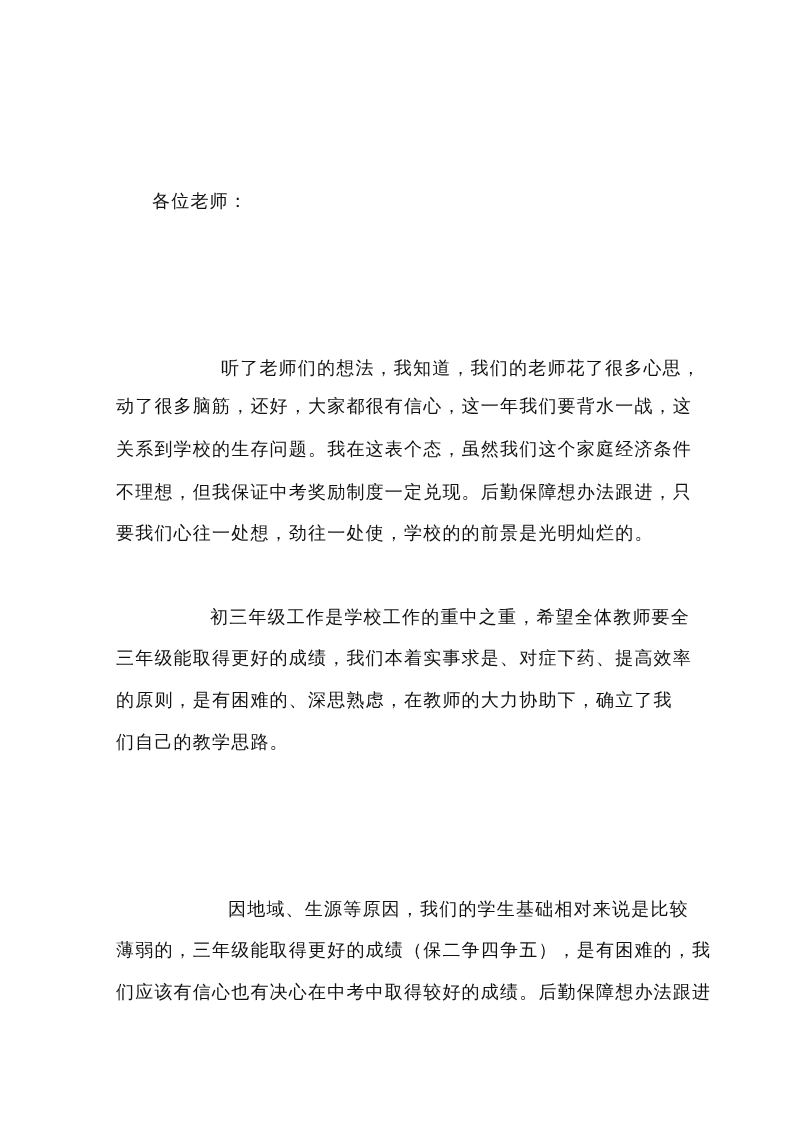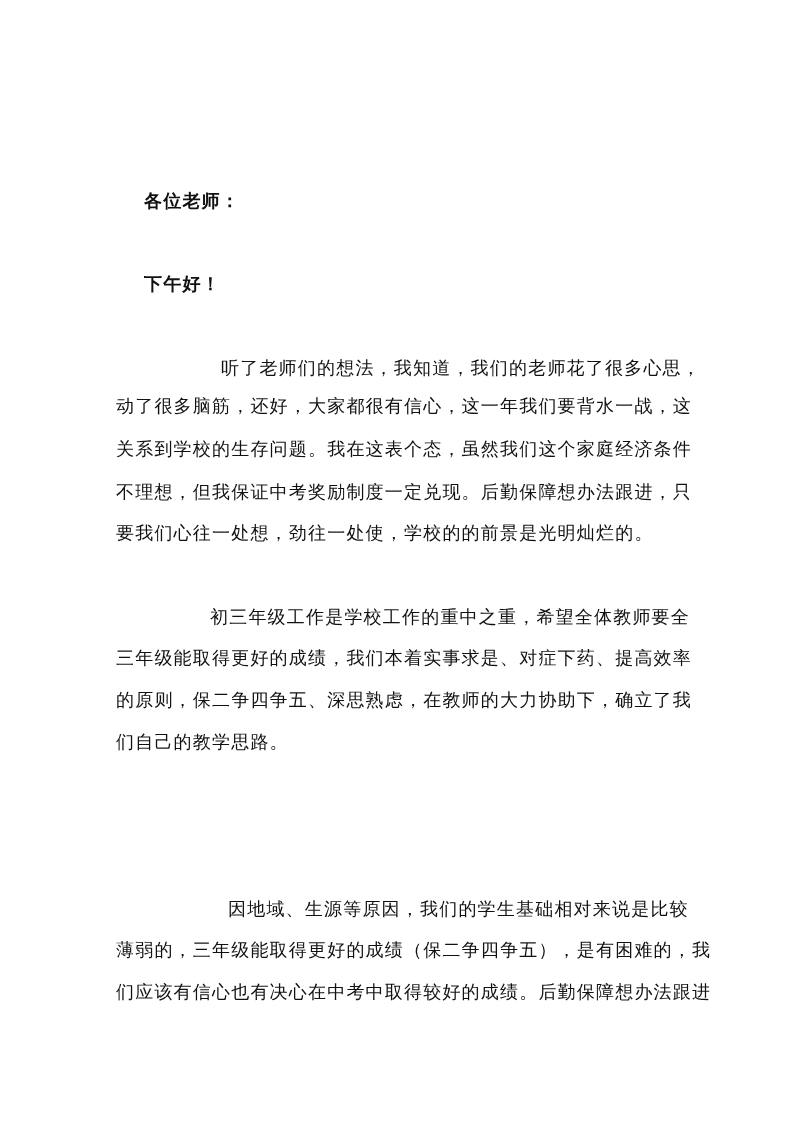--- a/index.html
+++ b/index.html
@@ -1,41 +1,40 @@
 <!DOCTYPE html>
 <html><head>
 <meta charset="utf-8">
 <style>
   html, body { margin: 0; padding: 0; background: #ffffff; }
   body { width: 793px; height: 1122px; position: relative; overflow: hidden;
          font-family: "DejaVu Serif", "Liberation Serif", serif; color: #111; }
   .page { position: absolute; left: 0; top: 0; width: 793px; height: 1122px; }
   .line { position: absolute; left: 116px; width: 562px; font-size: 18px; line-height: 22px;
           white-space: nowrap; letter-spacing: 1.2px; }
-  .salute { left: 144px; font-weight: bold; }
+  .salute { left: 152px; }
 </style>
 </head>
 <body>
 
 <div class="page">
   <div class="line salute" style="top:190px">各位老师：</div>
-  <div class="line salute" style="top:273px">下午好！</div>
 
   <div>
     <div class="line" style="top:357px; left:221px; width:543px">听了老师们的想法，我知道，我们的老师花了很多心思，</div>
     <div class="line" style="top:395px">动了很多脑筋，还好，大家都很有信心，这一年我们要背水一战，这</div>
     <div class="line" style="top:438px">关系到学校的生存问题。我在这表个态，虽然我们这个家庭经济条件</div>
     <div class="line" style="top:481px">不理想，但我保证中考奖励制度一定兑现。后勤保障想办法跟进，只</div>
     <div class="line" style="top:522px">要我们心往一处想，劲往一处使，学校的的前景是光明灿烂的。</div>
   </div>
 
   <div>
     <div class="line" style="top:606px; left:210px; width:468px">初三年级工作是学校工作的重中之重，希望全体教师要全</div>
     <div class="line" style="top:647px">三年级能取得更好的成绩，我们本着实事求是、对症下药、提高效率</div>
-    <div class="line" style="top:689px">的原则，保二争四争五、深思熟虑，在教师的大力协助下，确立了我</div>
+    <div class="line" style="top:689px">的原则，是有困难的、深思熟虑，在教师的大力协助下，确立了我</div>
     <div class="line" style="top:731px">们自己的教学思路。</div>
   </div>
 
 
   <div>
     <div class="line" style="top:898px; left:228px; width:450px">因地域、生源等原因，我们的学生基础相对来说是比较</div>
     <div class="line" style="top:939px">薄弱的，三年级能取得更好的成绩（保二争四争五），是有困难的，我</div>
     <div class="line" style="top:981px">们应该有信心也有决心在中考中取得较好的成绩。后勤保障想办法跟进</div>
   </div>
 </div>

